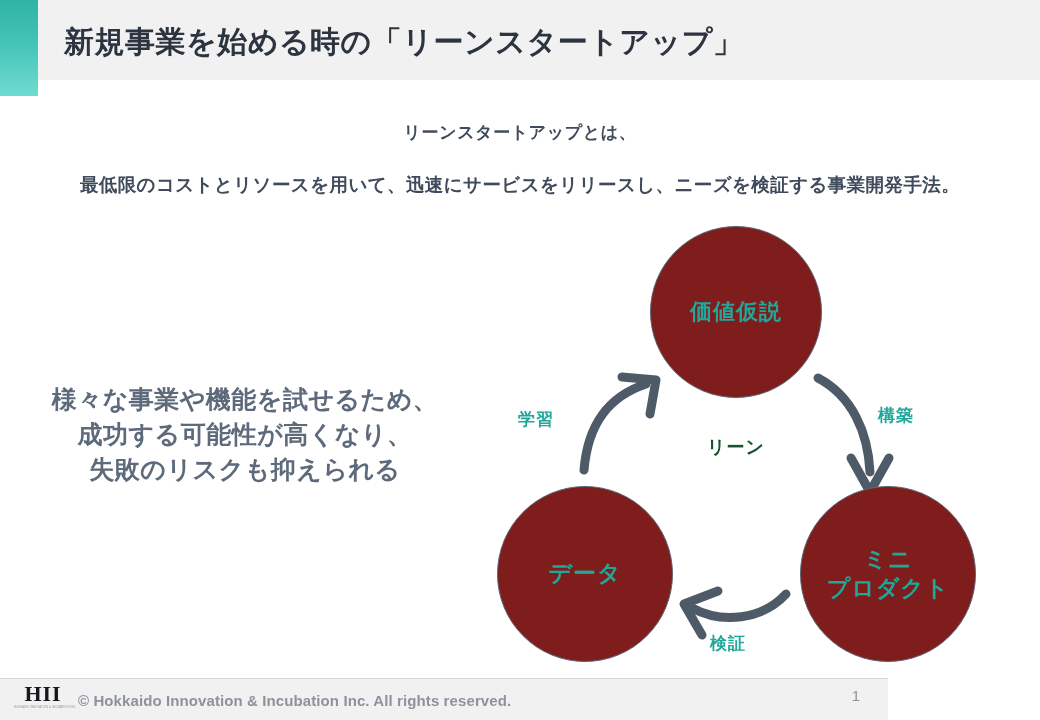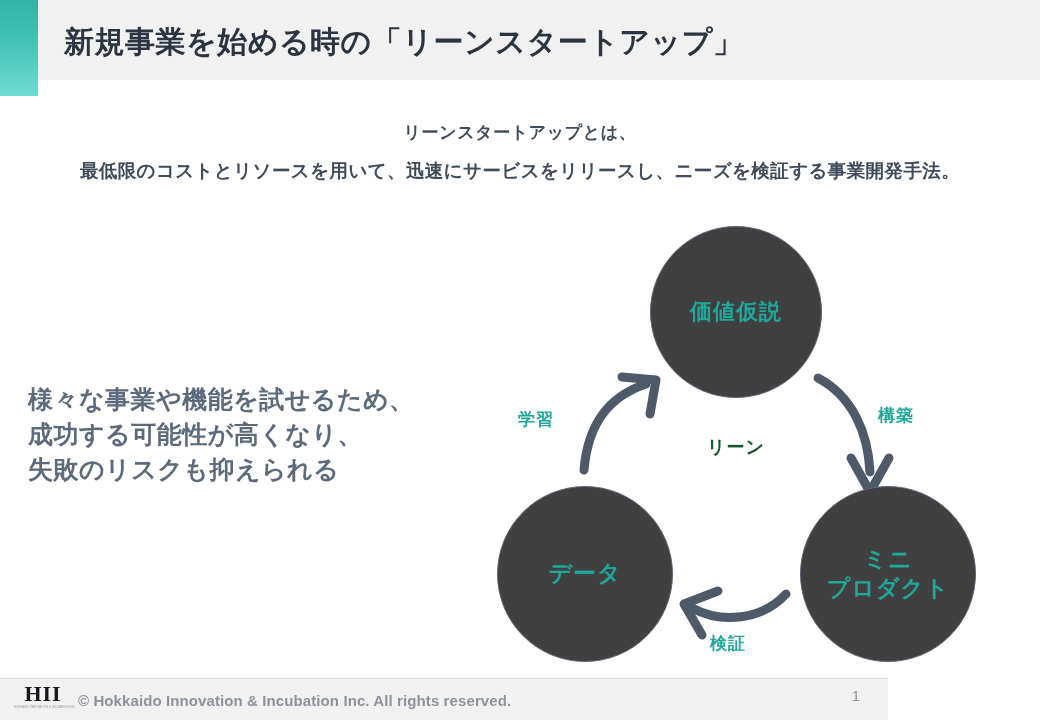--- a/index.html
+++ b/index.html
@@ -56,30 +56,30 @@
     font-size: 17px;
     font-weight: bold;
     letter-spacing: 0.6px;
     line-height: 30px;
   }
   #subtitle-block .sub-line-2 {
     font-size: 18.5px;
     font-weight: bold;
     letter-spacing: 0.4px;
     line-height: 34px;
-    margin-top: 6px;
+    margin-top: 20px;
   }
 
   
   #left-message {
     position: absolute;
     left: 28px;
     top: 382px;
     width: 434px;
-    text-align: left;
+    text-align: center;
     color: #5d6a7b;
     font-size: 25px;
     font-weight: bold;
     line-height: 35px;
     letter-spacing: 0.5px;
   }
 
   
   #diagram {
     position: absolute;
@@ -91,21 +91,21 @@
   #diagram svg {
     position: absolute;
     left: 0; top: 0;
     width: 560px;
     height: 470px;
   }
 
   .node-circle {
     position: absolute;
     border-radius: 50%;
-    background: #404040;
+    background: #7f1d1d;
     border: 1.3px solid #5c6676;
     box-sizing: border-box;
     display: flex;
     align-items: center;
     justify-content: center;
     text-align: center;
     color: #1fa79a;
     font-weight: bold;
     line-height: 1.28;
     letter-spacing: 1px;

